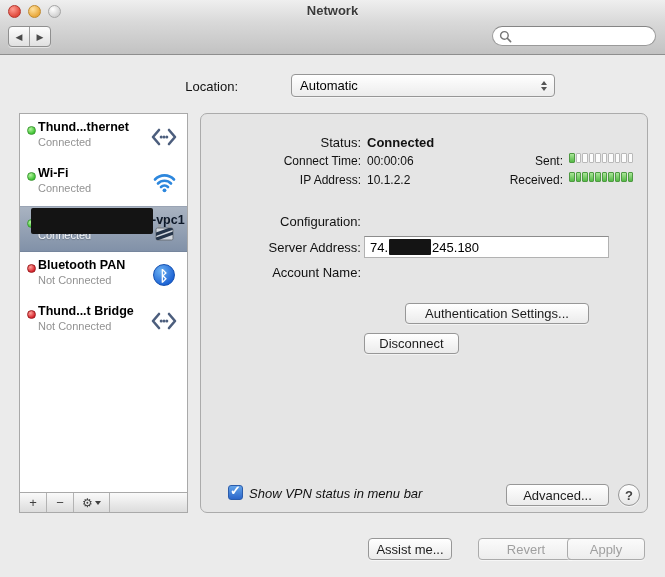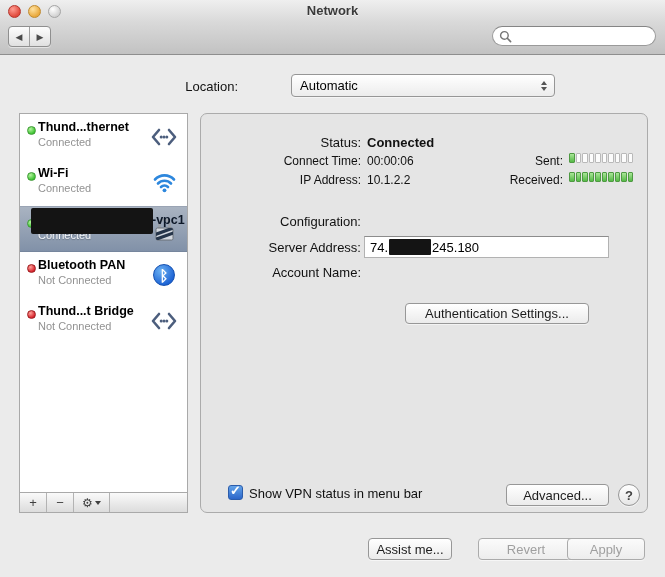--- a/index.html
+++ b/index.html
@@ -135,21 +135,21 @@
   }
   .redact-inline { display:inline-block; width:42px; height:16px; background:#141414; border-radius:1px; margin:0 1px; }
 
   .auth-btn { position:absolute; left:163px; top:189px; width:184px; height:21px;margin-left:41px; }
   .disc-btn { position:absolute; left:163px; top:219px; width:95px; height:21px; }
 
   .vpn-check { position:absolute; left:27px; top:371px; width:15px; height:15px;
     background:linear-gradient(#63a3e9,#2c66c9); border:1px solid #2b5cab; border-radius:3px;
     color:#fff; font-size:13px; font-weight:700; line-height:13px; text-align:center; }
   .vpn-check .tick { position:relative; top:-2px; }
-  .vpn-label { position:absolute; left:48px; top:372px; font-size:13px; color:#111; }
+  .vpn-label { position:absolute; left:48px; top:372px; font-size:13px; color:#111;font-style:italic; }
   .adv-btn { position:absolute; left:305px; top:370px; width:103px; height:22px; }
   .help-btn { position:absolute; left:417px; top:370px; width:22px; height:22px;
     border-radius:50%; background:linear-gradient(#ffffff,#e6e6e6); border:1px solid #979797;
     font-size:13px; font-weight:700; color:#444;
     display:flex; align-items:center; justify-content:center;
     box-shadow:0 1px 0 rgba(255,255,255,.55); }
 
   
   .assist-btn { position:absolute; left:368px; top:538px; width:84px; height:22px; }
   .revert-btn { position:absolute; left:478px; top:538px; width:96px; height:22px; }
@@ -318,20 +318,21 @@
   <div class="lbl" style="top:126px">Server Address:</div>
   <div class="field" style="top:122px">
     <span>74.</span>
       <span class="redact-inline"></span>
       <span>245.180</span>
   </div>
 
   <div class="lbl" style="top:151px">Account Name:</div>
 
   <div class="btn auth-btn">Authentication Settings...</div>
+  <div class="btn disc-btn">Disconnect</div>
 
   <div class="vpn-check" id="vpn-check"><span class="tick">✓</span></div>
   <div class="vpn-label">Show VPN status in menu bar</div>
   <div class="btn adv-btn">Advanced...</div>
   <div class="help-btn">?</div>
 </div>
 
 <div class="btn assist-btn">Assist me...</div>
 <div class="btn revert-btn disabled" id="revert-btn">Revert</div>
 <div class="btn apply-btn disabled" id="apply-btn">Apply</div>

